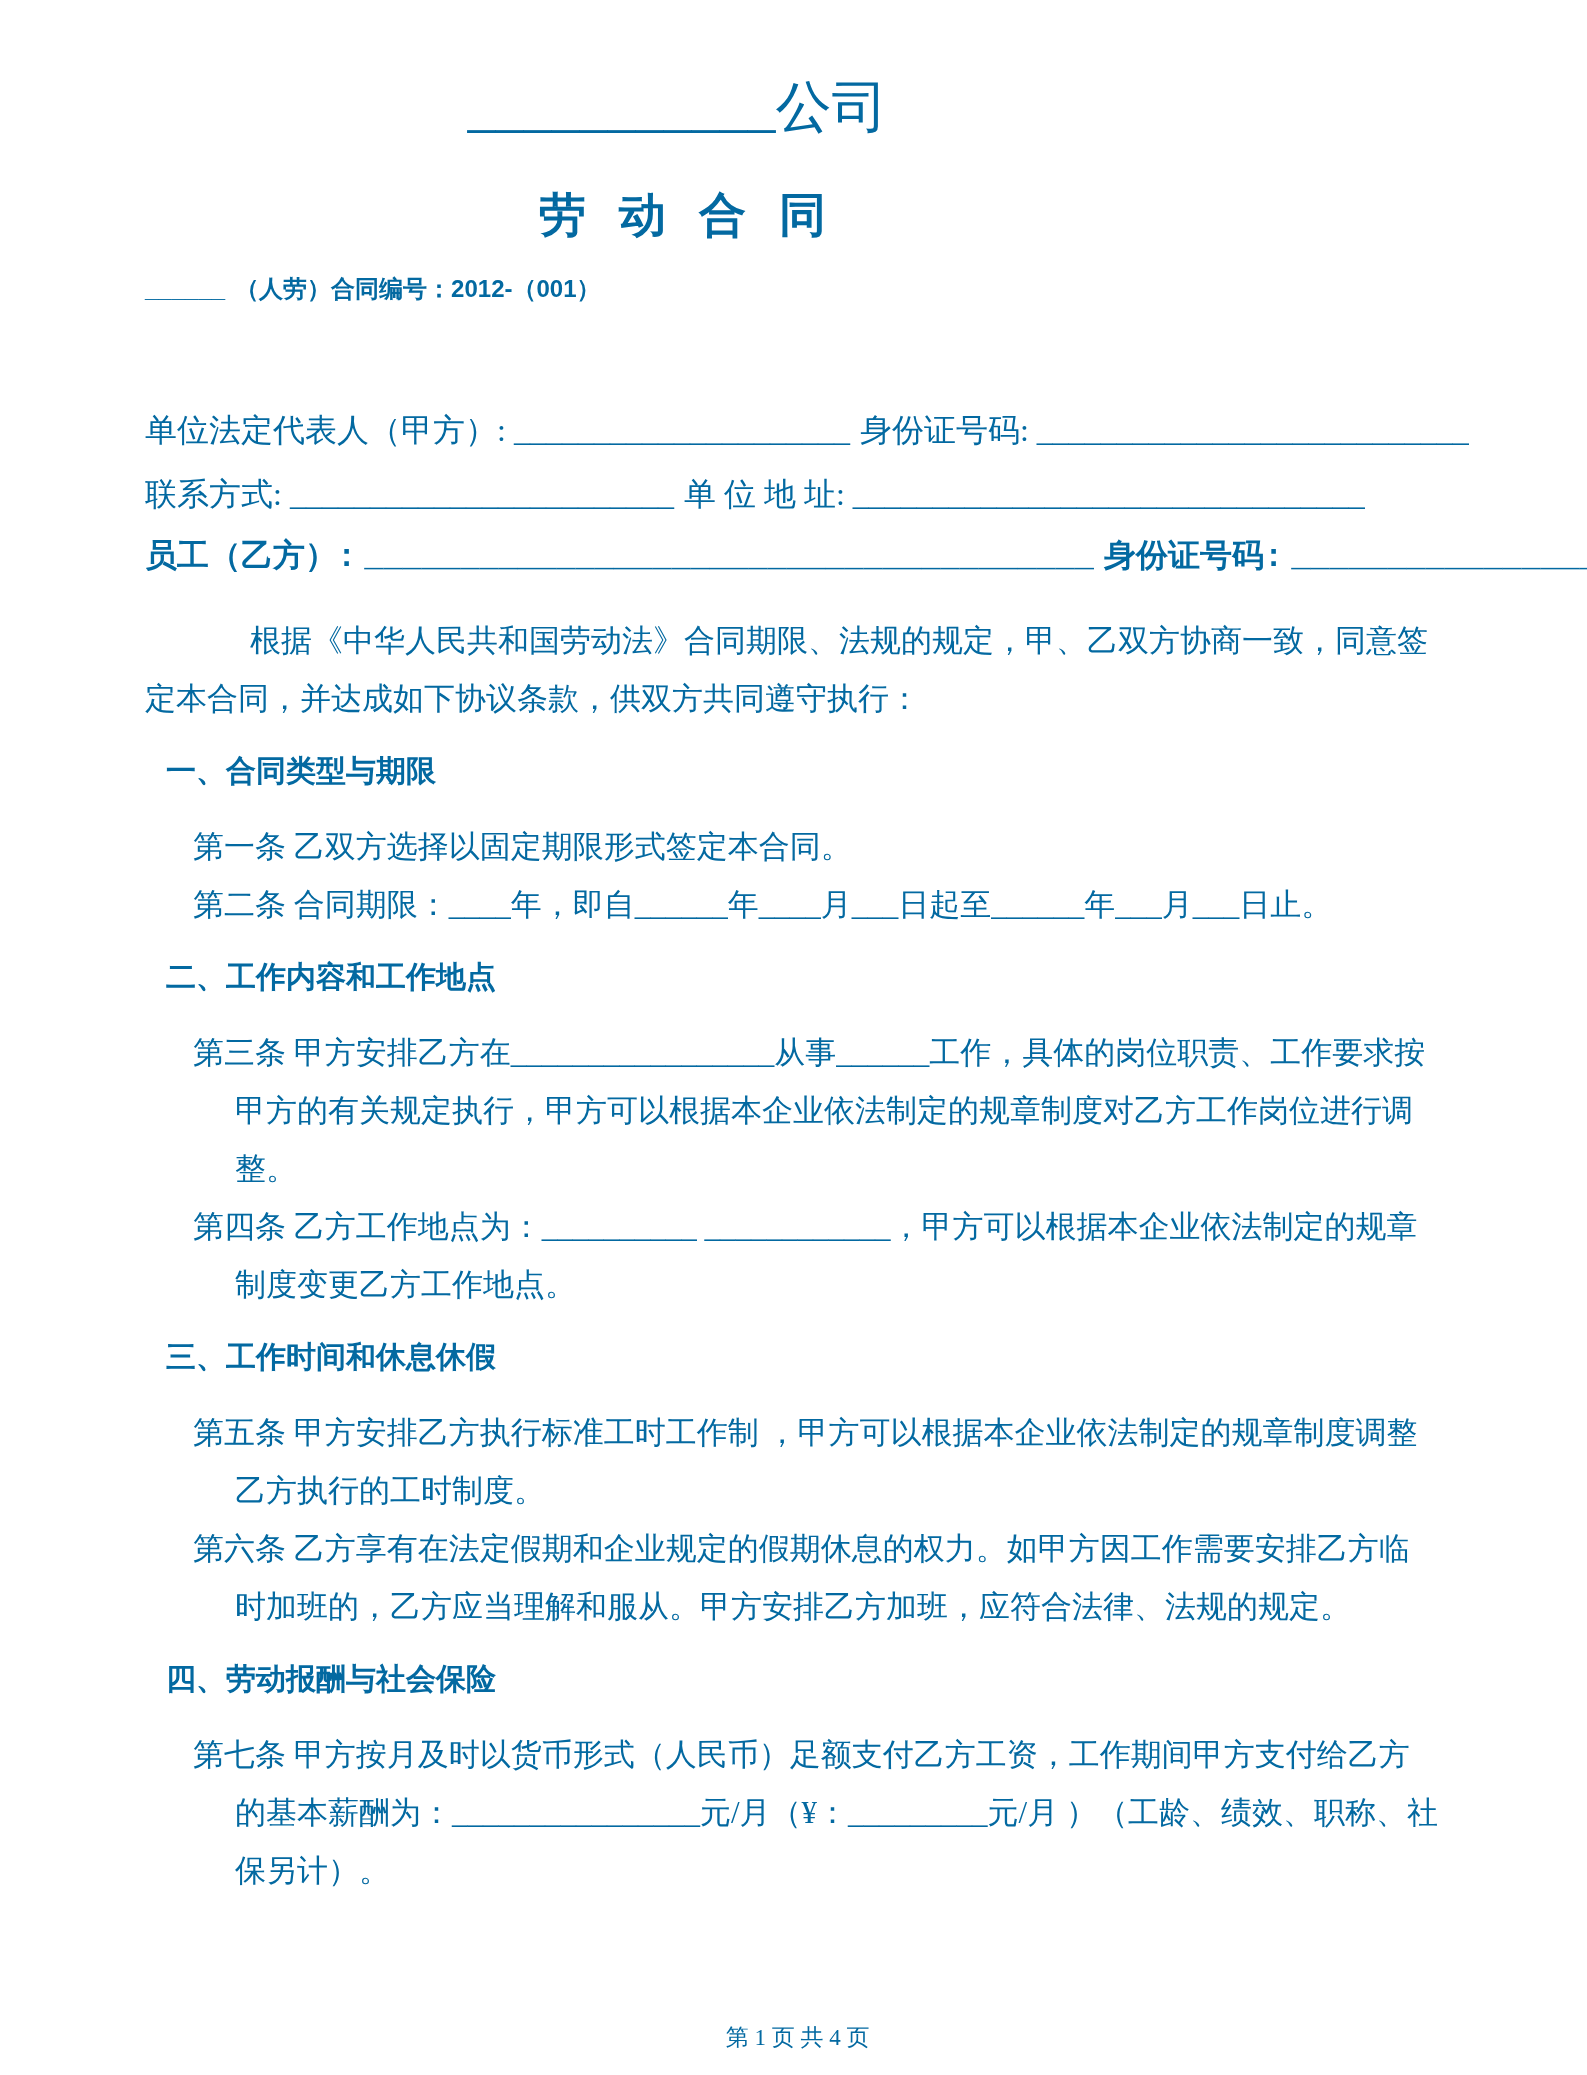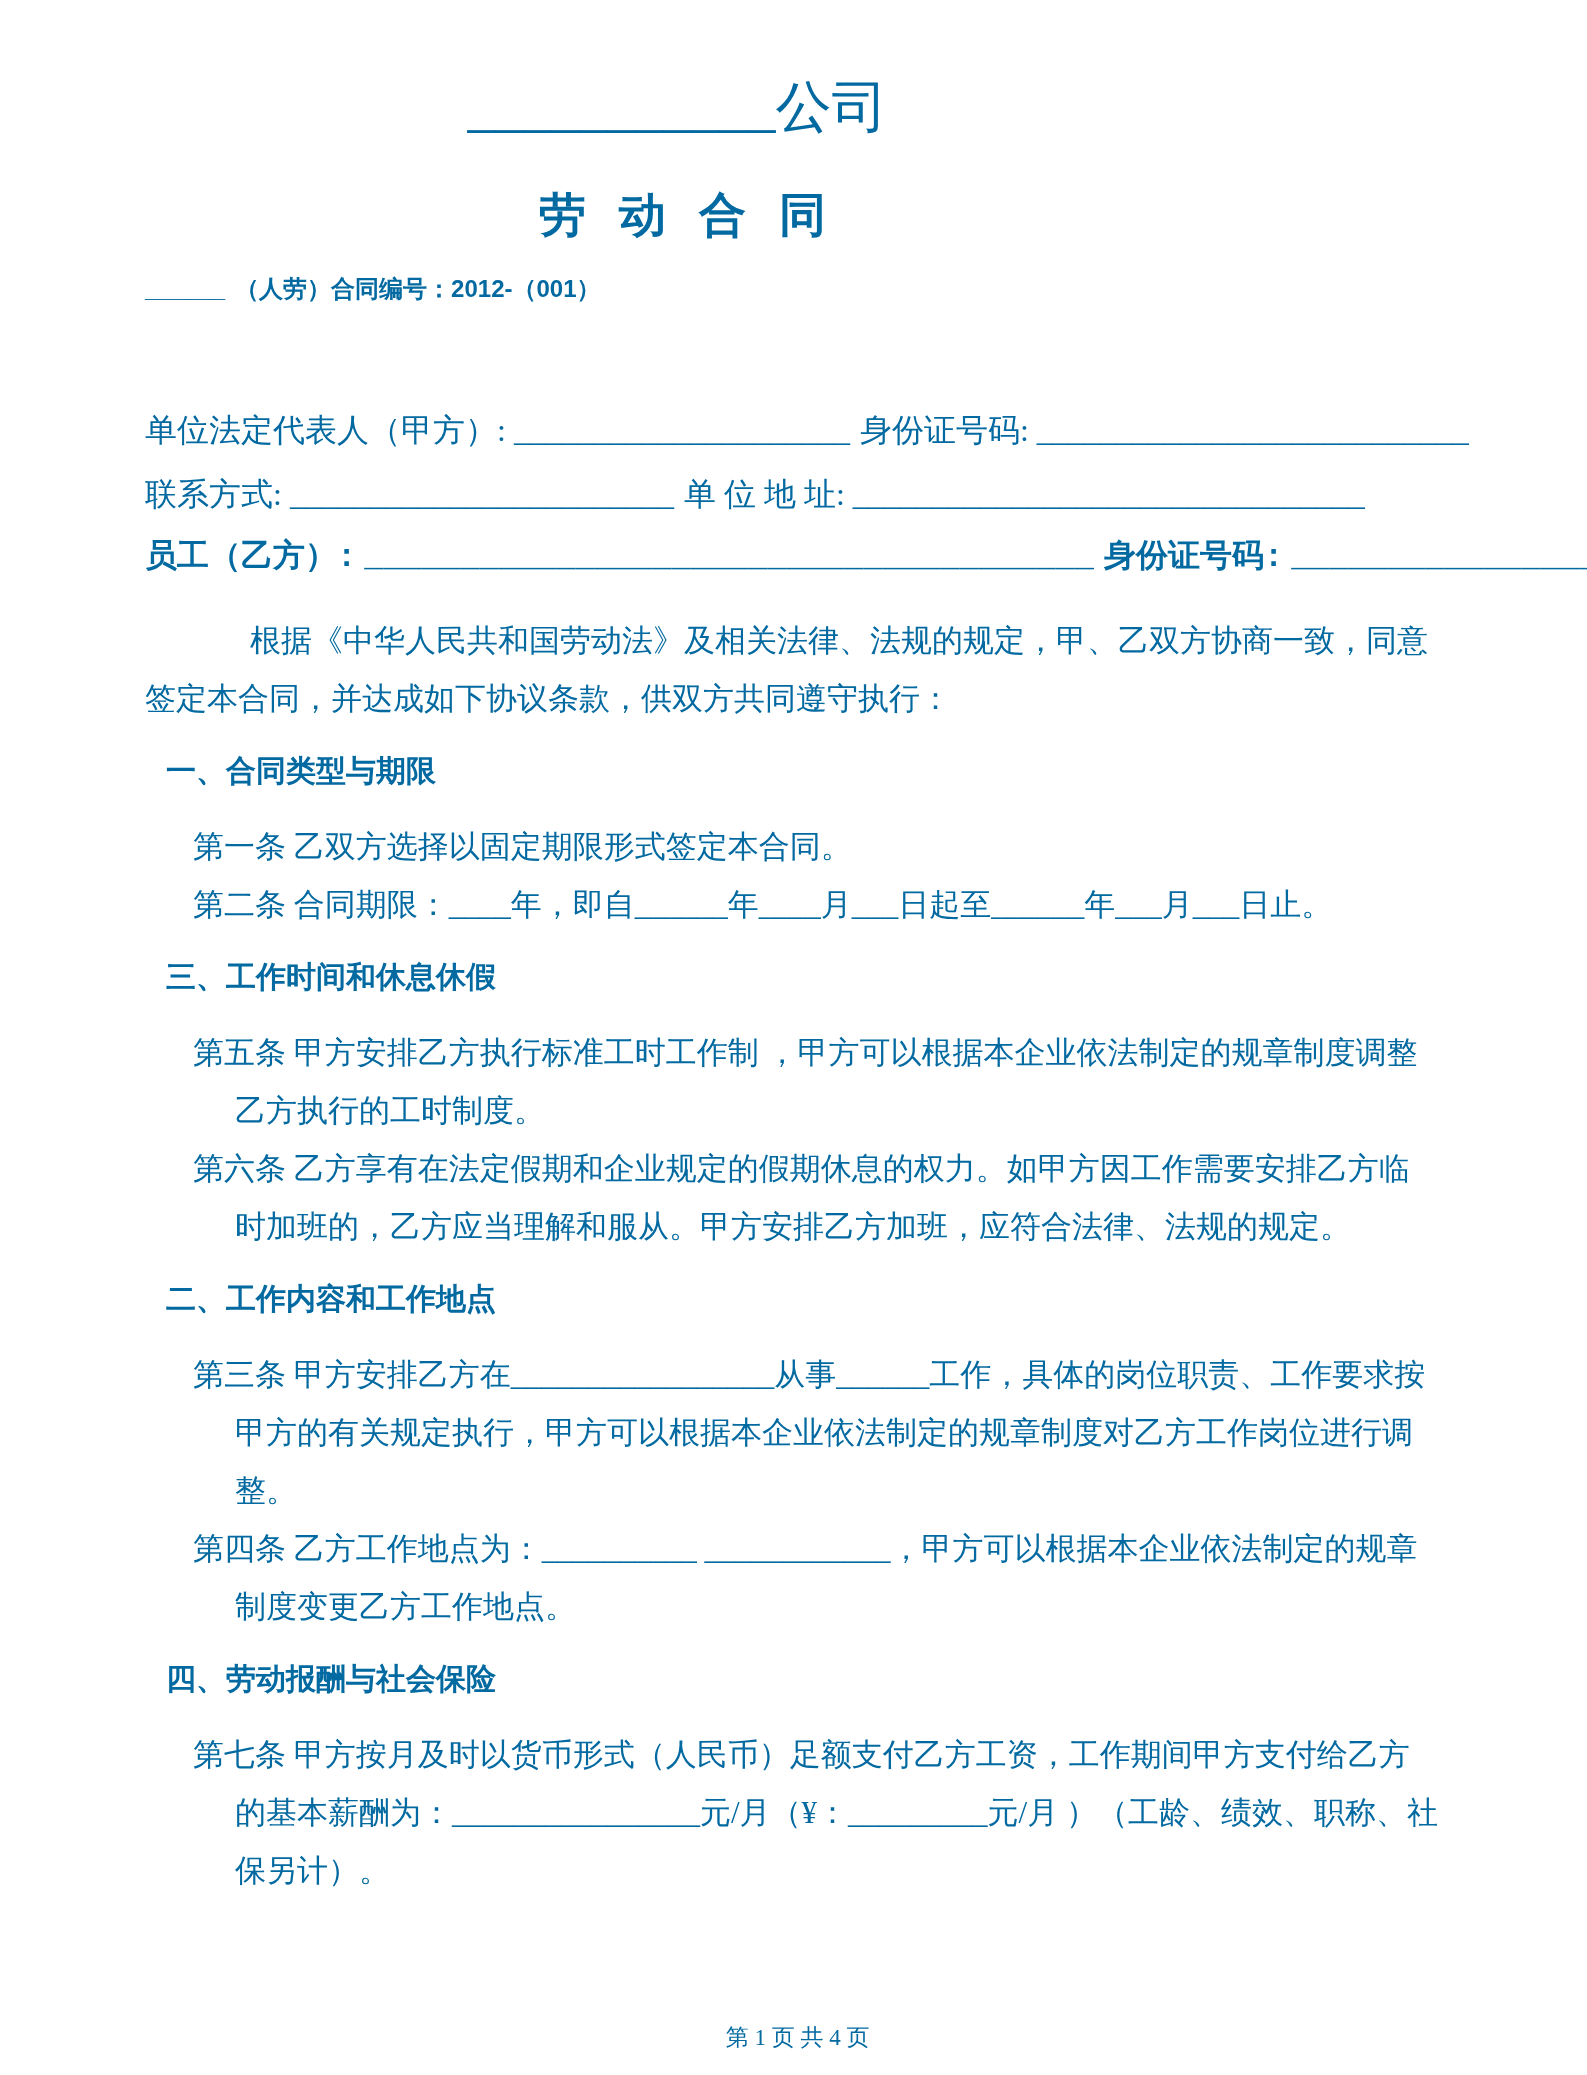--- a/index.html
+++ b/index.html
@@ -93,38 +93,38 @@
 
   <div class="subtitle"><span class="blank">______</span><span>（人劳）合同编号：2012-（001）</span></div>
 
   <p class="frow"><span class="lbl">单位法定代表人（甲方）:</span><span class="blank">_____________________</span><span class="lbl">身份证号码:</span><span class="blank">___________________________</span></p>
 
   <p class="frow"><span class="lbl">联系方式:</span><span class="blank">________________________</span><span class="lbl">单 位 地 址:</span><span class="blank">________________________________</span></p>
 
   <p class="frow bold"><span class="lbl">员工（乙方）:</span><span class="blank">______________________________________</span><span class="lbl">身份证号码:</span><span class="blank">____________________</span></p>
 
 
-  <p class="preamble">根据《中华人民共和国劳动法》及相关法律、法规的规定，甲、乙双方协商一致，同意签定本合同，并达成如下协议条款，供双方共同遵守执行：</p>
+  <p class="preamble">根据《中华人民共和国劳动法》合同期限、法规的规定，甲、乙双方协商一致，同意签定本合同，并达成如下协议条款，供双方共同遵守执行：</p>
 
   <div class="section">
     <p class="sec-heading">一、合同类型与期限</p>
     <p class="clause">第一条 乙双方选择以固定期限形式签定本合同。</p>
     <p class="clause">第二条 合同期限：____年，即自______年____月___日起至______年___月___日止。</p>
   </div>
 
   <div class="section">
+    <p class="sec-heading">二、工作内容和工作地点</p>
+    <p class="clause">第三条 甲方安排乙方在_________________从事______工作，具体的岗位职责、工作要求按甲方的有关规定执行，甲方可以根据本企业依法制定的规章制度对乙方工作岗位进行调整。</p>
+    <p class="clause">第四条 乙方工作地点为：__________ ____________，甲方可以根据本企业依法制定的规章制度变更乙方工作地点。</p>
+  </div>
+
+  <div class="section">
     <p class="sec-heading">三、工作时间和休息休假</p>
     <p class="clause">第五条 甲方安排乙方执行标准工时工作制 ，甲方可以根据本企业依法制定的规章制度调整乙方执行的工时制度。</p>
     <p class="clause">第六条 乙方享有在法定假期和企业规定的假期休息的权力。如甲方因工作需要安排乙方临时加班的，乙方应当理解和服从。甲方安排乙方加班，应符合法律、法规的规定。</p>
-  </div>
-
-  <div class="section">
-    <p class="sec-heading">二、工作内容和工作地点</p>
-    <p class="clause">第三条 甲方安排乙方在_________________从事______工作，具体的岗位职责、工作要求按甲方的有关规定执行，甲方可以根据本企业依法制定的规章制度对乙方工作岗位进行调整。</p>
-    <p class="clause">第四条 乙方工作地点为：__________ ____________，甲方可以根据本企业依法制定的规章制度变更乙方工作地点。</p>
   </div>
 
   <div class="section">
     <p class="sec-heading">四、劳动报酬与社会保险</p>
     <p class="clause">第七条 甲方按月及时以货币形式（人民币）足额支付乙方工资，工作期间甲方支付给乙方的基本薪酬为：________________元/月（¥：_________元/月 ）（工龄、绩效、职称、社保另计）。</p>
   </div>
 
   <div class="footer">第 1 页 共 4 页</div>
 
 </div>

